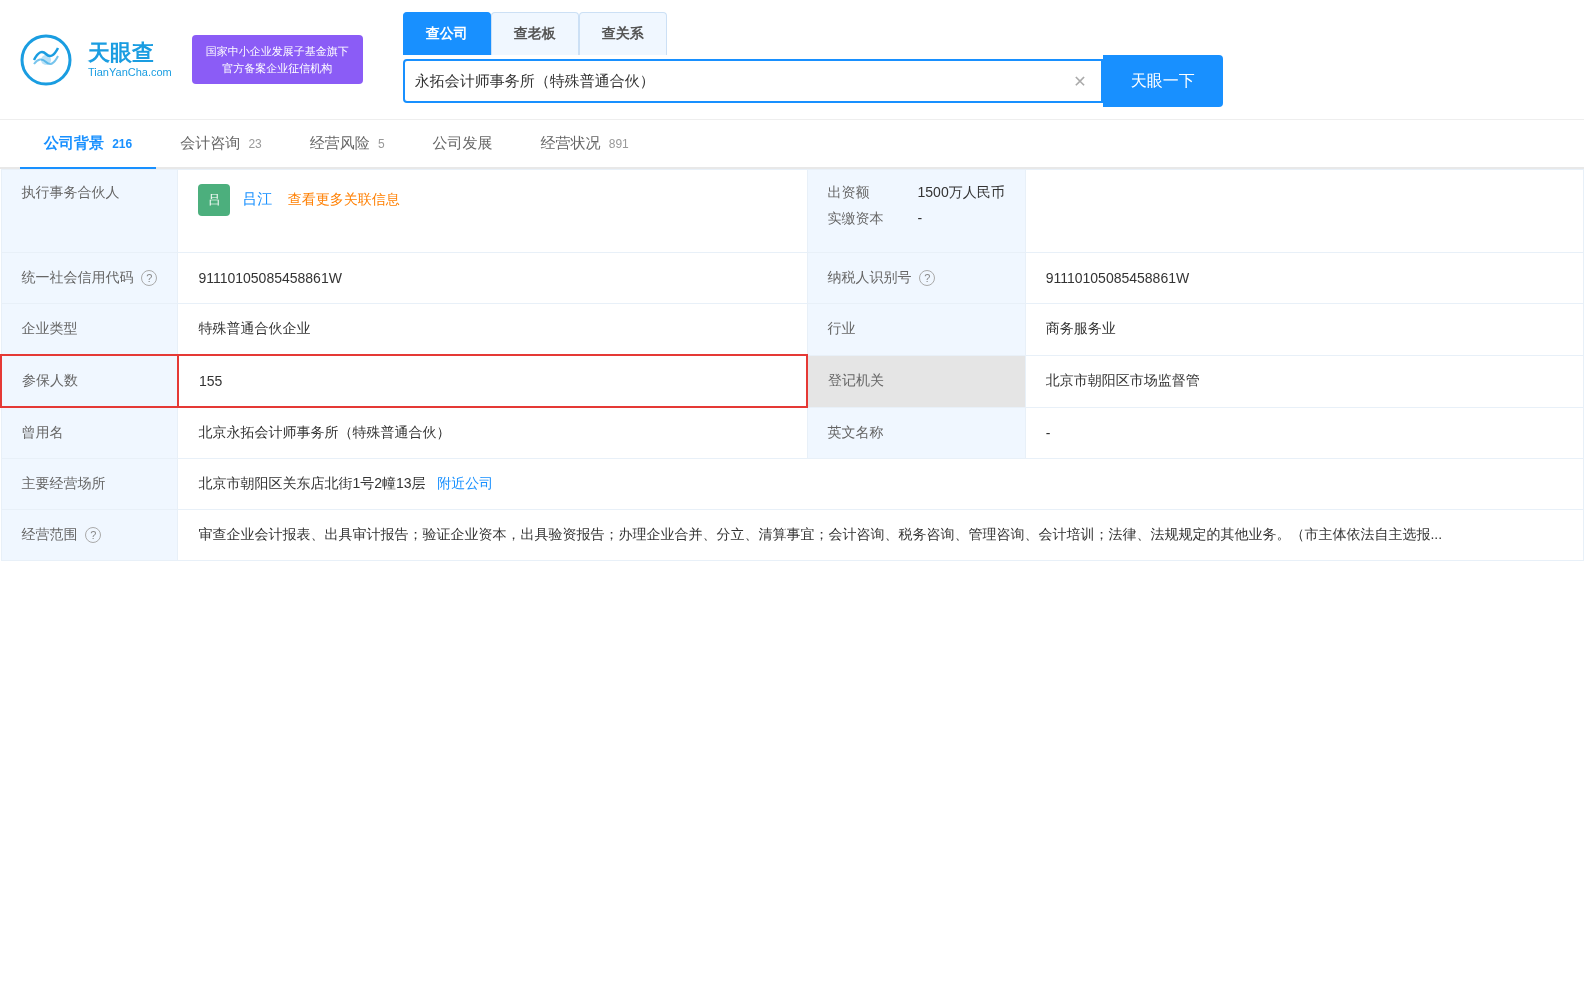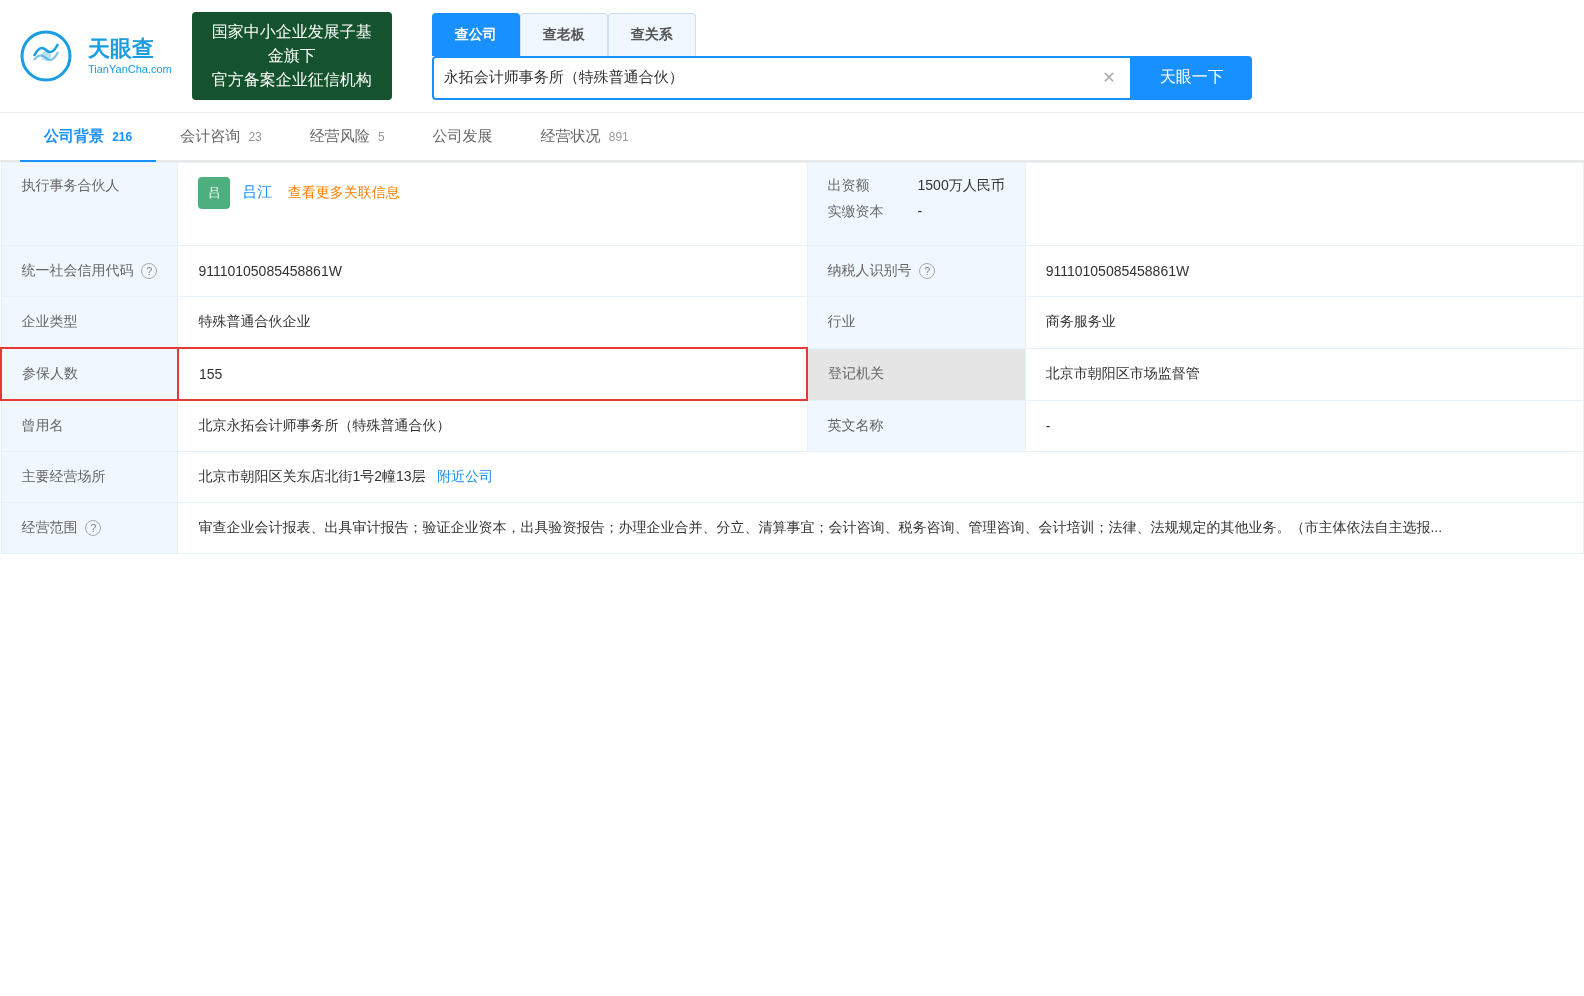--- a/index.html
+++ b/index.html
@@ -31,23 +31,23 @@
     .logo-zh {
       font-size: 22px;
       font-weight: bold;
       color: #1a9de1;
     }
     .logo-en {
       font-size: 11px;
       color: #1a9de1;
     }
     .gov-badge {
-      background: #14532d;
+      background: #8b5cf6;
       color: #fff;
-      font-size: 16px;
+      font-size: 11px;
       padding: 8px 14px;
       border-radius: 4px;
       line-height: 1.5;
       max-width: 200px;
       text-align: center;
     }
     .search-area {
       flex: 1;
       max-width: 820px;
       margin-left: 20px;
@@ -97,21 +97,21 @@
     .search-clear {
       color: #aaa;
       cursor: pointer;
       font-size: 16px;
       padding: 0 4px;
     }
     .search-btn {
       background: #1890ff;
       color: #fff;
       border: none;
-      height: 44px;
+      height: 52px;
       padding: 0 28px;
       font-size: 16px;
       cursor: pointer;
       border-radius: 0 4px 4px 0;
       white-space: nowrap;
     }
 
     
     .nav-tabs {
       display: flex;

